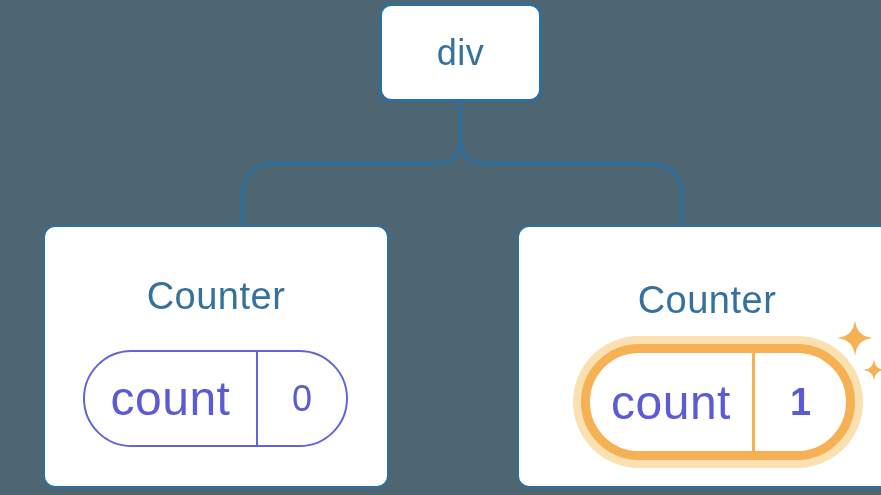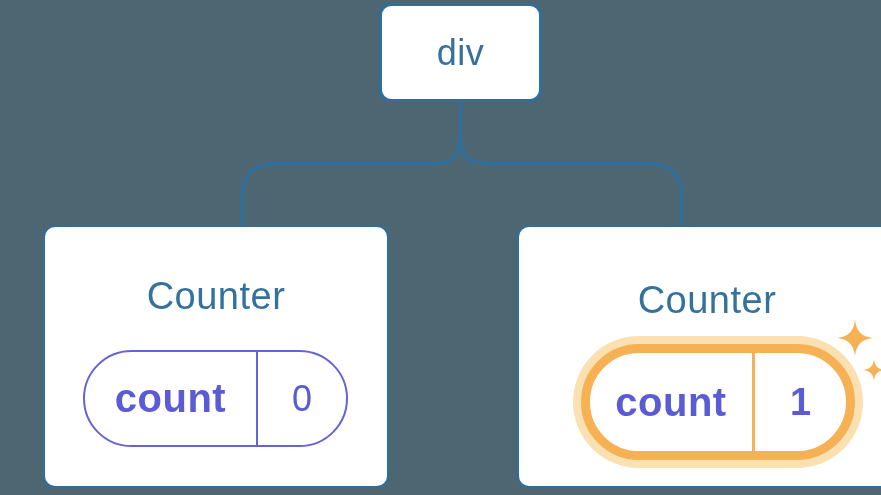--- a/index.html
+++ b/index.html
@@ -97,23 +97,22 @@
   .pill-plain .pill-value-cell{
     width:90px;
     border-left:2px solid var(--state-border-purple);
   }
   .pill-highlighted .pill-value-cell{
     width:94px;
     border-left:3px solid var(--highlight-orange);
   }
   .pill-key{
     color:var(--state-purple);
-    font-size:40px;
+    font-size:48px;
     letter-spacing:0.5px;
-    font-weight:bold;
   }
   .pill-value{
     color:var(--state-purple);
     font-size:36px;
   }
   .pill-value.bold{
     font-weight:700;
     font-size:38px;
   }
   .sparkles{

